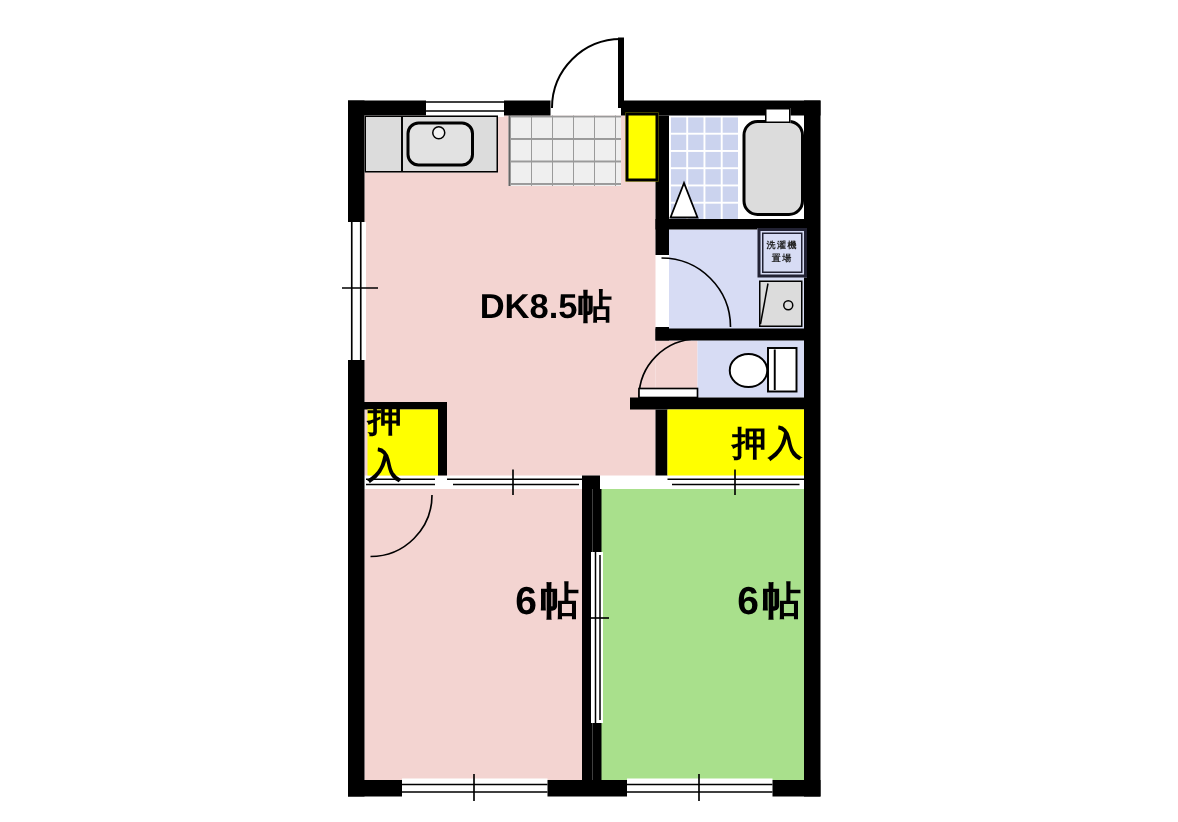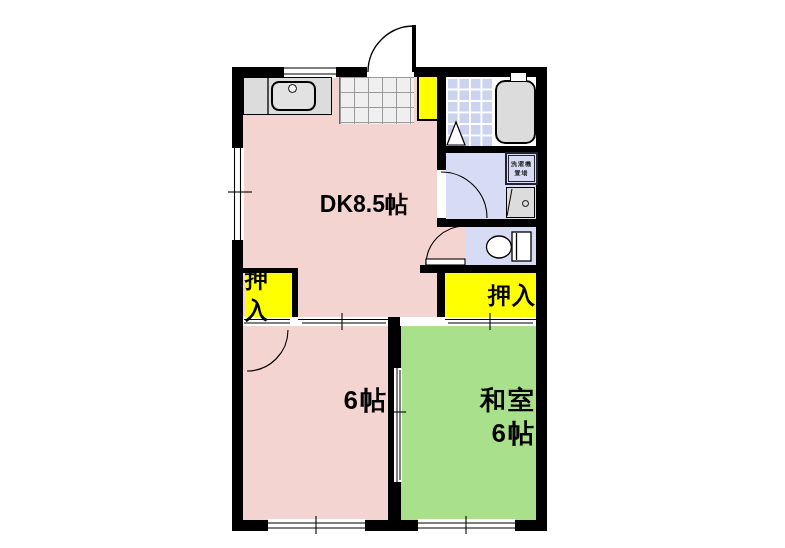--- a/index.html
+++ b/index.html
@@ -151,17 +151,16 @@
     </g>
   </svg>
 
   <div class="label" id="dk-label" style="left:278px;top:190px;width:130px;">DK8.5帖</div>
 
   <div class="label roomname" style="left:243px;top:384px;width:145px;">
     <div>6帖</div>
   </div>
 
   <div class="label roomname" style="left:400px;top:384px;width:136px;">
-    <div>和室</div>
     <div>6帖</div>
   </div>
 
 </div>
 
 </body></html>

